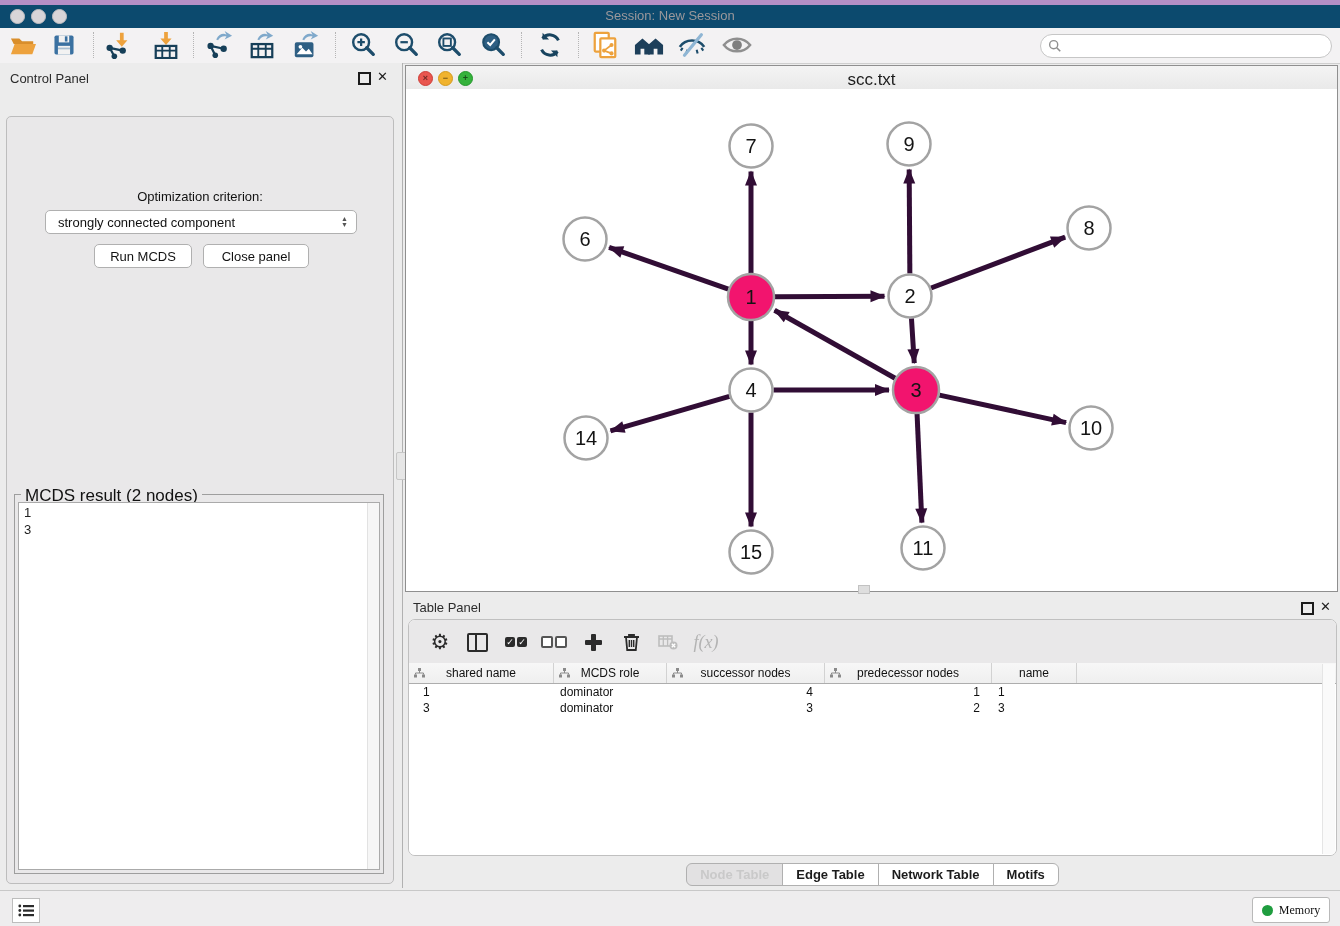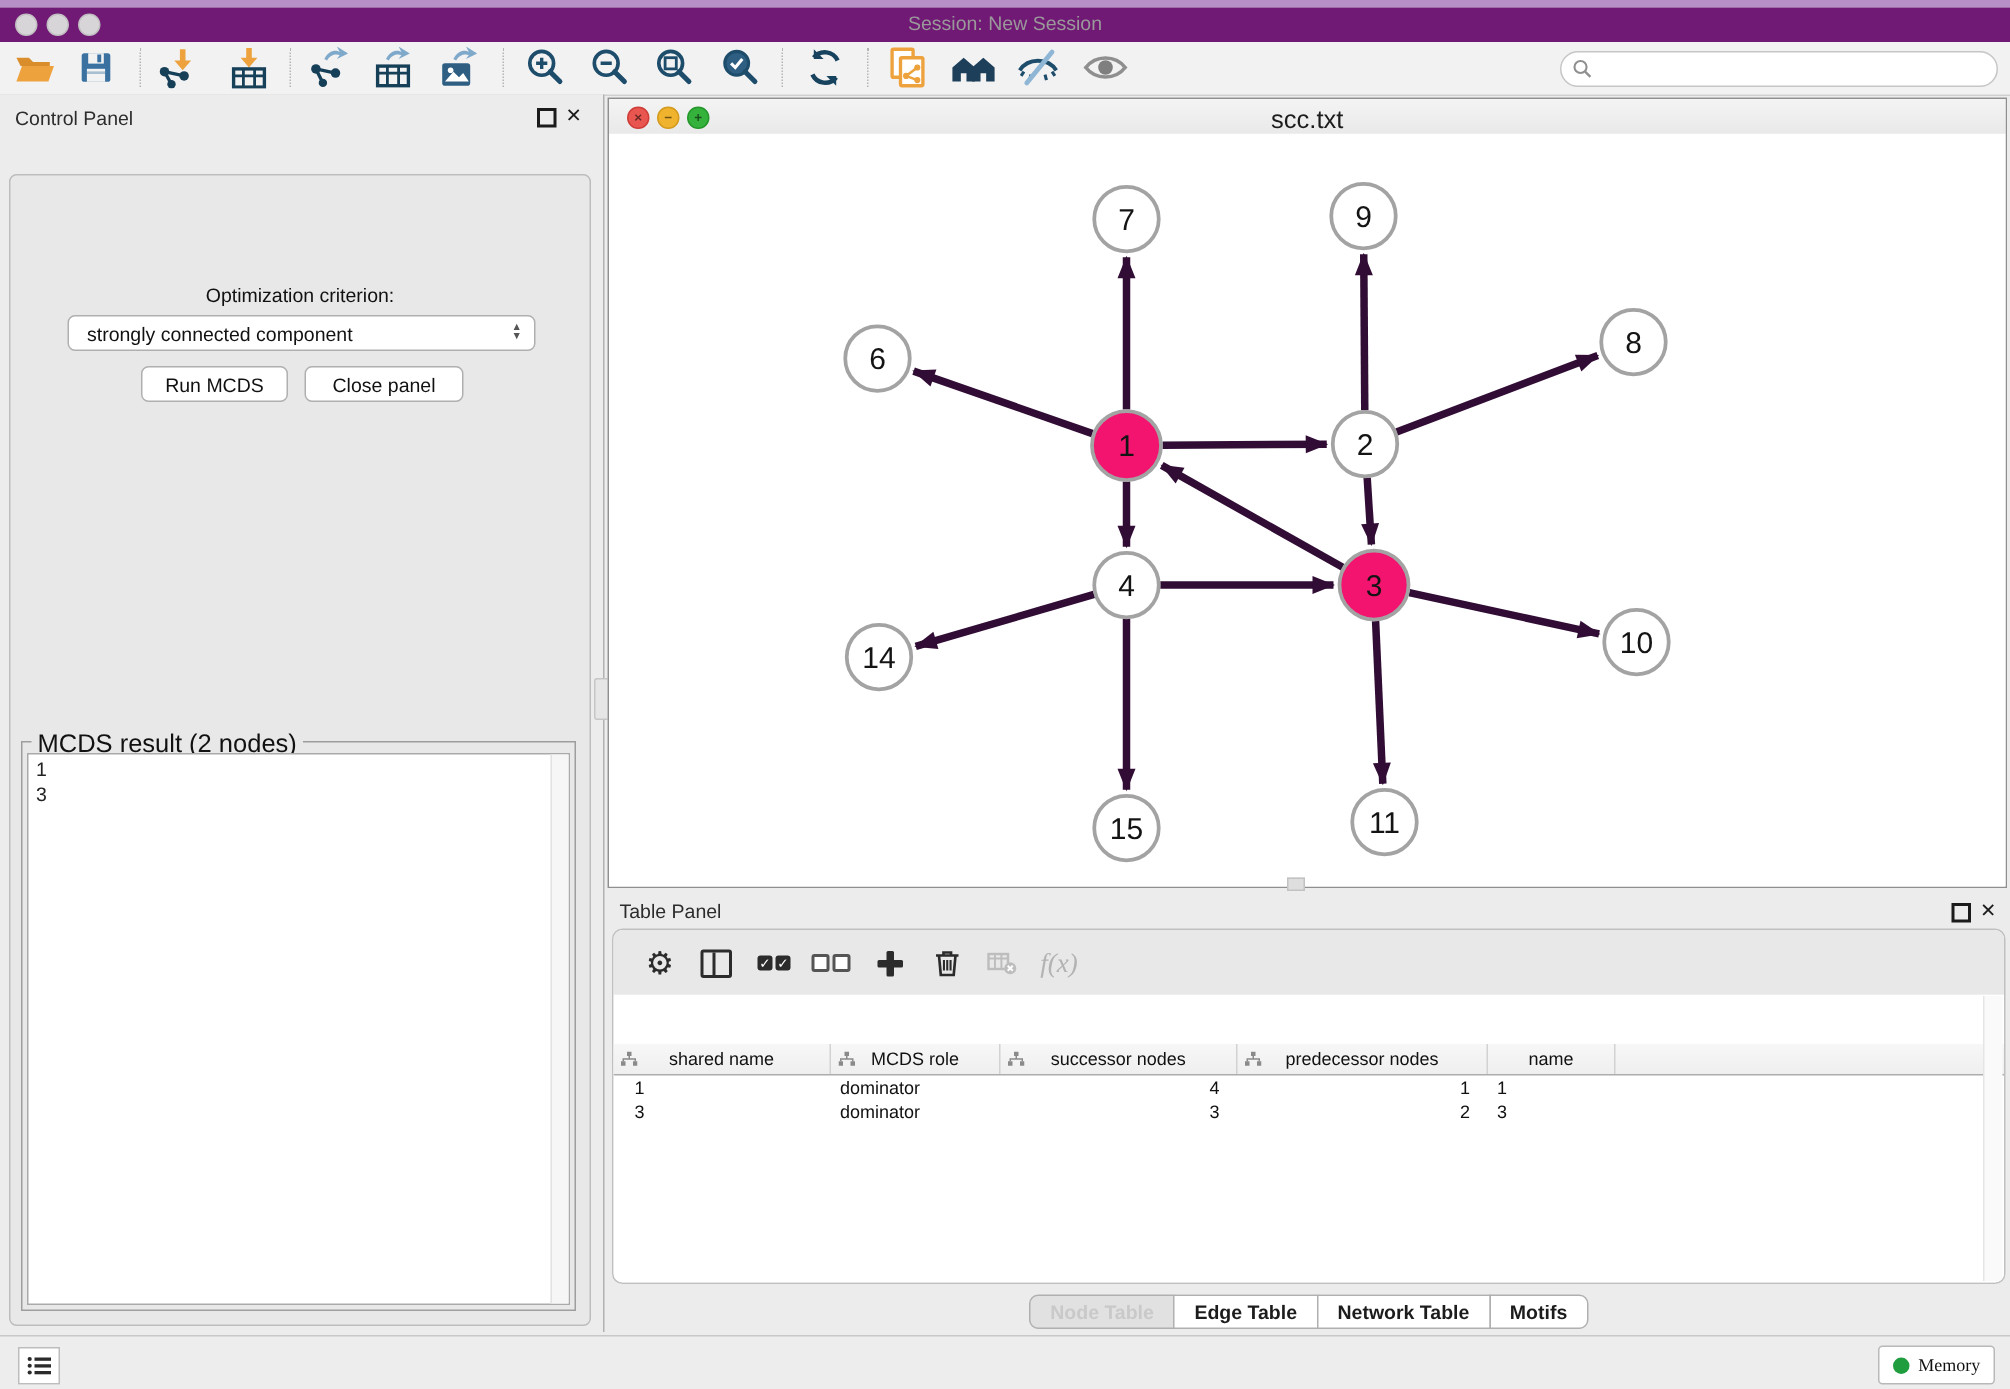--- a/index.html
+++ b/index.html
@@ -2,21 +2,21 @@
 <html><head>
 <meta charset="utf-8">
 <style>
   html,body{margin:0;padding:0;}
   body{width:1340px;height:926px;position:relative;overflow:hidden;
        font-family:"Liberation Sans","DejaVu Sans",sans-serif;background:#ececec;color:#222;}
   .abs{position:absolute;}
 
   
   #purple-strip{left:0;top:0;width:1340px;height:5px;background:#b58fc6;}
-  #titlebar{left:0;top:5px;width:1340px;height:23px;background:#701a75;}
+  #titlebar{left:0;top:5px;width:1340px;height:23px;background:#0c4a6e;}
   #titlebar .tl{position:absolute;top:4px;width:13px;height:13px;border-radius:50%;
                 background:#d8d5d8;border:1px solid #c2bfc2;}
   #win-title{position:absolute;left:0;right:0;top:3px;text-align:center;font-size:13px;color:#9b989b;}
 
   
   #toolbar{left:0;top:28px;width:1340px;height:35px;background:#f3f2f3;border-bottom:1px solid #cfcfcf;}
   .icon-btn{position:absolute;top:2px;width:32px;height:30px;display:flex;align-items:center;justify-content:center;cursor:default;}
   .tsep{position:absolute;top:4px;height:26px;width:0;border-left:1px dotted #b5b5b5;}
   #search-wrap{position:absolute;left:1040px;top:6px;width:290px;height:22px;background:#fff;
                border:1px solid #c6c6c6;border-radius:12px;display:flex;align-items:center;}
@@ -75,21 +75,21 @@
   .col-ico:after{content:"";position:absolute;left:6px;top:0;bottom:0;width:2.5px;background:#2b2b2b;}
   .cbx{display:inline-block;width:10px;height:10px;border-radius:2px;margin:0 1px;}
   .cbx.on{background:#2b2b2b;color:#fff;font-size:9px;line-height:10px;text-align:center;}
   .cbx.off{border:2px solid #555;background:#fff;width:8px;height:8px;}
   .plus-ico{position:relative;width:17px;height:17px;}
   .plus-ico:before,.plus-ico:after{content:"";position:absolute;background:#2b2b2b;border-radius:1px;}
   .plus-ico:before{left:6px;top:0;width:5px;height:17px;}
   .plus-ico:after{left:0;top:6px;width:17px;height:5px;}
   .fx{font-family:"Liberation Serif","DejaVu Serif",serif;font-style:italic;font-size:18px;color:#b3b3b3;}
   #tp-table{position:absolute;left:0;top:43px;right:0;bottom:0;background:#fff;}
-  #tp-head{display:flex;height:20px;background:linear-gradient(#f7f7f7,#efefef);border-bottom:1px solid #adadad;margin-top:33px;}
+  #tp-head{display:flex;height:20px;background:linear-gradient(#f7f7f7,#efefef);border-bottom:1px solid #adadad;}
   .th{position:relative;box-sizing:border-box;border-right:1px solid #d2d2d2;font-size:12px;color:#111;
       display:flex;align-items:center;justify-content:center;}
   .th svg{position:absolute;left:5px;top:5px;}
   .tr{display:flex;height:16px;font-size:12px;color:#111;}
   .td{box-sizing:border-box;padding:1px 6px 0 6px;white-space:nowrap;overflow:hidden;}
   #tp-scroll{position:absolute;right:1px;top:44px;width:12px;bottom:1px;background:#fafafa;border-left:1px solid #e5e5e5;}
   #tp-tabs{position:absolute;left:0;right:0;top:268px;display:flex;justify-content:center;}
   .tp-tab{height:21px;line-height:21px;padding:0 13px;background:#fff;border:1px solid #b0b0b0;margin-right:-1px;
           font-size:13px;font-weight:bold;color:#1c1c1c;}
   .tp-tab:first-child{border-radius:6px 0 0 6px;}

